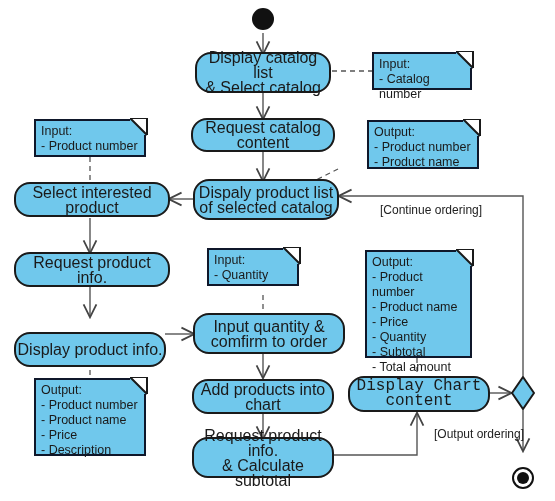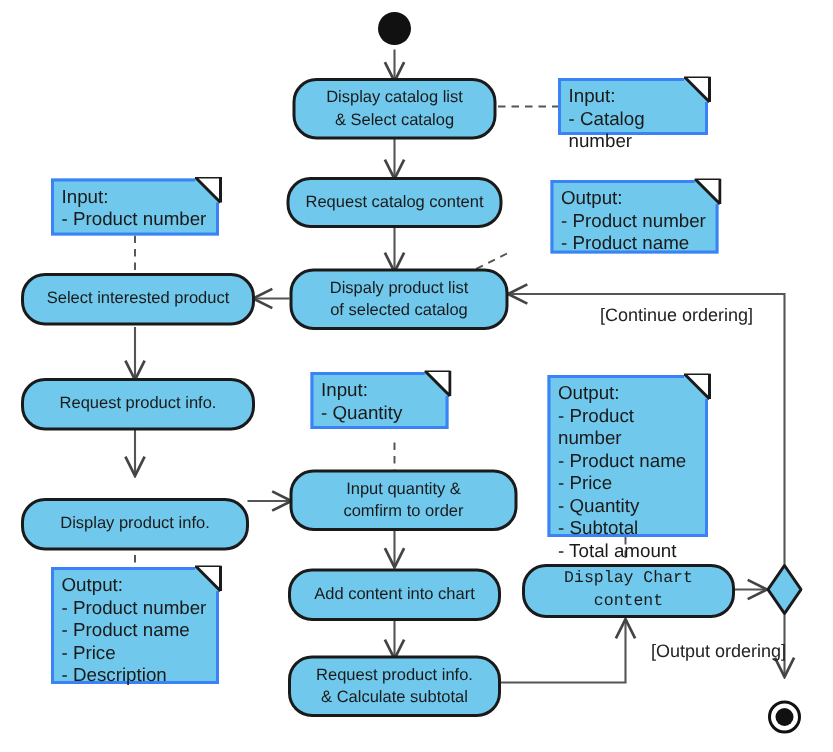--- a/index.html
+++ b/index.html
@@ -27,30 +27,30 @@
     position: absolute;
     box-sizing: border-box;
     background: #70c8ec;
     border: 2px solid #1a1a1a;
     border-radius: 16px;
     display: flex;
     align-items: center;
     justify-content: center;
     text-align: center;
     color: #1a1a1a;
-    font-size: 11px;
+    font-size: 16px;
     line-height: 15px;
     z-index: 3;
     white-space: pre-line;
   }
   .note {
     position: absolute;
     box-sizing: border-box;
     background: #70c8ec;
-    border: 2px solid #3b82f6;
+    border: 2px solid #0f172a;
     color: #1a1a1a;
     font-size: 12.5px;
     line-height: 15px;
     padding: 3px 4px 4px 5px;
     z-index: 3;
     white-space: pre-line;
     text-align: left;
   }
   .note-corner {
     position: absolute;
@@ -156,36 +156,36 @@
 
   <div class="node" style="left:14px; top:182px; width:156px; height:35px;text-align:center;">Select interested product</div>
 
   <div class="node" style="left:14px; top:252px; width:156px; height:35px;">Request product info.</div>
 
   <div class="node" style="left:14px; top:316px; width:152px; height:35px;margin-top:16px;">Display product info.</div>
 
   <div class="node" style="left:193px; top:313px; width:152px; height:41px;">Input quantity &amp;
 comfirm to order</div>
 
-  <div class="node" style="left:192px; top:379px; width:142px; height:35px;">Add content into chart</div>
+  <div class="node" style="left:192px; top:379px; width:142px; height:35px;">Add products into chart</div>
 
   <div class="node" style="left:192px; top:437px; width:142px; height:41px;">Request product info.
 &amp; Calculate subtotal</div>
 
   <div class="node" style="left:348px; top:376px; width:142px; height:36px;font-family:Liberation Mono, monospace;">Display Chart content</div>
 
   <svg class="decision" style="left:511px; top:376px;" viewBox="0 0 24 34" width="24" height="34">
     <polygon points="12,1 23,17 12,33 1,17" fill="#70c8ec" stroke="#1a1a1a" stroke-width="2"></polygon>
   </svg>
 
   <div class="final-node" style="left:512px; top:467px;">
     <div class="inner"></div>
   </div>
 
-  <div class="guard" style="left:400px; top:203px;">[Continue ordering]</div>
+  <div class="guard" style="left:380px; top:203px;">[Continue ordering]</div>
 
   <div class="guard" style="left:434px; top:427px;">[Output ordering]</div>
 
   <div class="note" style="left:372px; top:52px; width:100px; height:38px;">Input:
 - Catalog number</div>
   <svg class="note-corner" style="left:456px; top:51px;" width="18" height="18" viewBox="0 0 18 18">
     <polygon points="0,0 17,17 0,17" fill="#70c8ec"></polygon>
     <polygon points="0,0 17,17 17,0" fill="#ffffff"></polygon>
     <path d="M0,0 L17,17 M17,0 L17,17 M0,0 L17,0" stroke="#1a1a1a" stroke-width="2" fill="none"></path>
   </svg>

